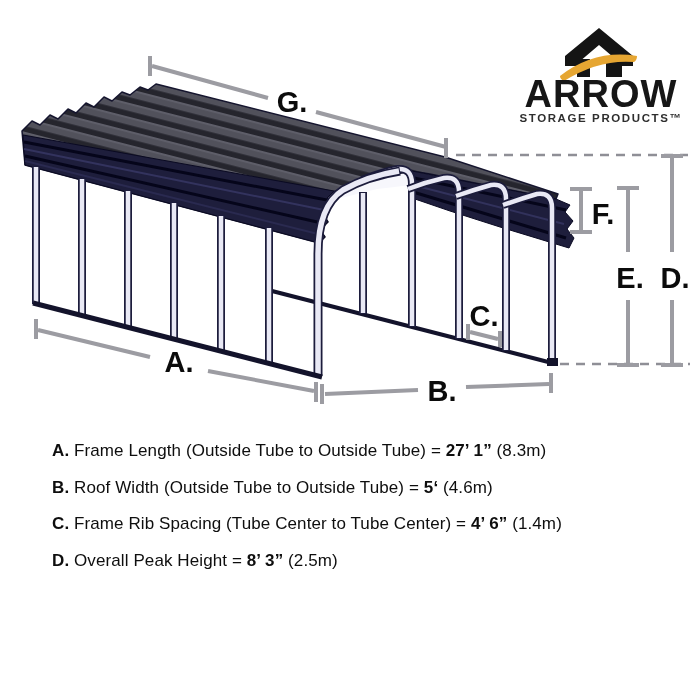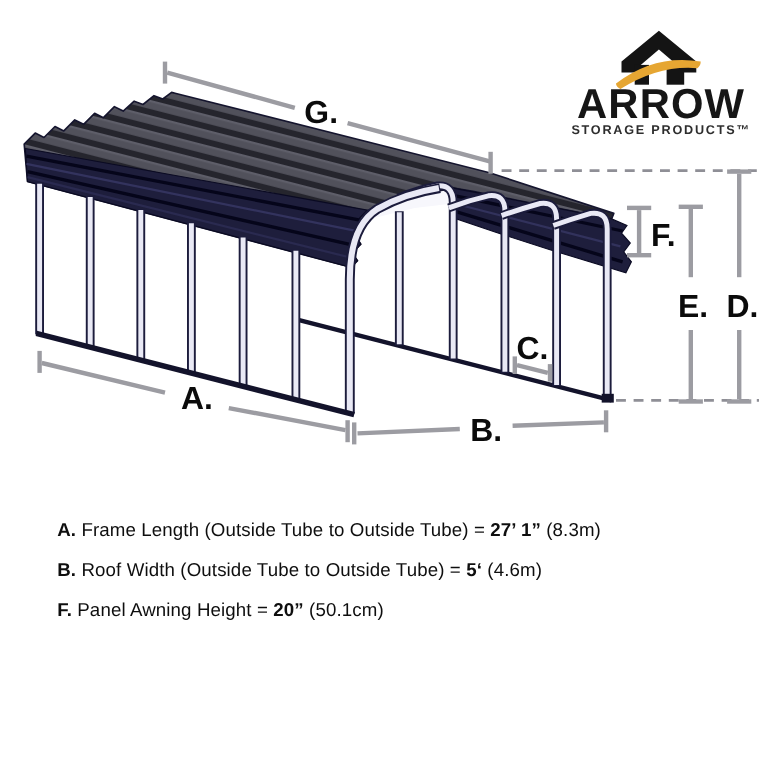--- a/index.html
+++ b/index.html
@@ -5,21 +5,21 @@
   html,body{margin:0;padding:0;background:#fff;}
   body{width:700px;height:700px;position:relative;overflow:hidden;
        font-family:"Liberation Sans", sans-serif;color:#0e0e0e;}
   #diagram{position:absolute;left:0;top:0;}
   .dim-label{font-family:"Liberation Sans",sans-serif;font-weight:bold;
              font-size:29px;fill:#0b0b0b;}
   .brand-word{font-family:"Liberation Sans",sans-serif;font-weight:bold;
               font-size:38px;letter-spacing:1px;fill:#161616;}
   .brand-tag{font-family:"Liberation Sans",sans-serif;font-weight:bold;
              font-size:11.5px;letter-spacing:1.6px;fill:#2e2e2e;}
-  #legend{position:absolute;left:52px;top:433px;width:630px;margin-top:31px;}
+  #legend{position:absolute;left:52px;top:433px;width:630px;}
   .legend-row{font-size:17px;line-height:36.6px;white-space:nowrap;
               letter-spacing:.1px;color:#0e0e0e;}
   .legend-row b{font-weight:bold;}
 </style>
 </head>
 <body>
 
 <svg id="diagram" width="700" height="430" viewBox="0 0 700 430">
   <defs>
     <pattern id="corr" width="21" height="13.5" patternUnits="userSpaceOnUse" patternTransform="rotate(14.4)">
@@ -169,14 +169,15 @@
     <rect x="606" y="59" width="16" height="18" fill="#141414"></rect>
     <path d="M560,76 Q595,49 637,56 Q637,60 634,62 Q599,59 564,81 Q560,79 560,76 Z" fill="#e6a632"></path>
     <text class="brand-word" x="601" y="107" text-anchor="middle">ARROW</text>
     <text class="brand-tag" x="601" y="122" text-anchor="middle">STORAGE PRODUCTS™</text>
   </g>
 </svg>
 
 <div id="legend">
     <div class="legend-row"><b>A.</b> <span>Frame Length (Outside Tube to Outside Tube)</span> <span>=</span> <b>27’ 1”</b> <span>(8.3m)</span></div>
     <div class="legend-row"><b>B.</b> <span>Roof Width (Outside Tube to Outside Tube)</span> <span>=</span> <b>5‘</b> <span>(4.6m)</span></div>
-    <div class="legend-row"><b>F.</b> <span>Panel Awning Height</span> <span>=</span> <b>20”</b> <span>(50.1cm)</span></div>
+    <div class="legend-row"><b>C.</b> <span>Frame Rib Spacing (Tube Center to Tube Center)</span> <span>=</span> <b>4’ 6”</b> <span>(1.4m)</span></div>
+    <div class="legend-row"><b>D.</b> <span>Overall Peak Height</span> <span>=</span> <b>8’ 3”</b> <span>(2.5m)</span></div>
   </div>
 
 </body></html>

